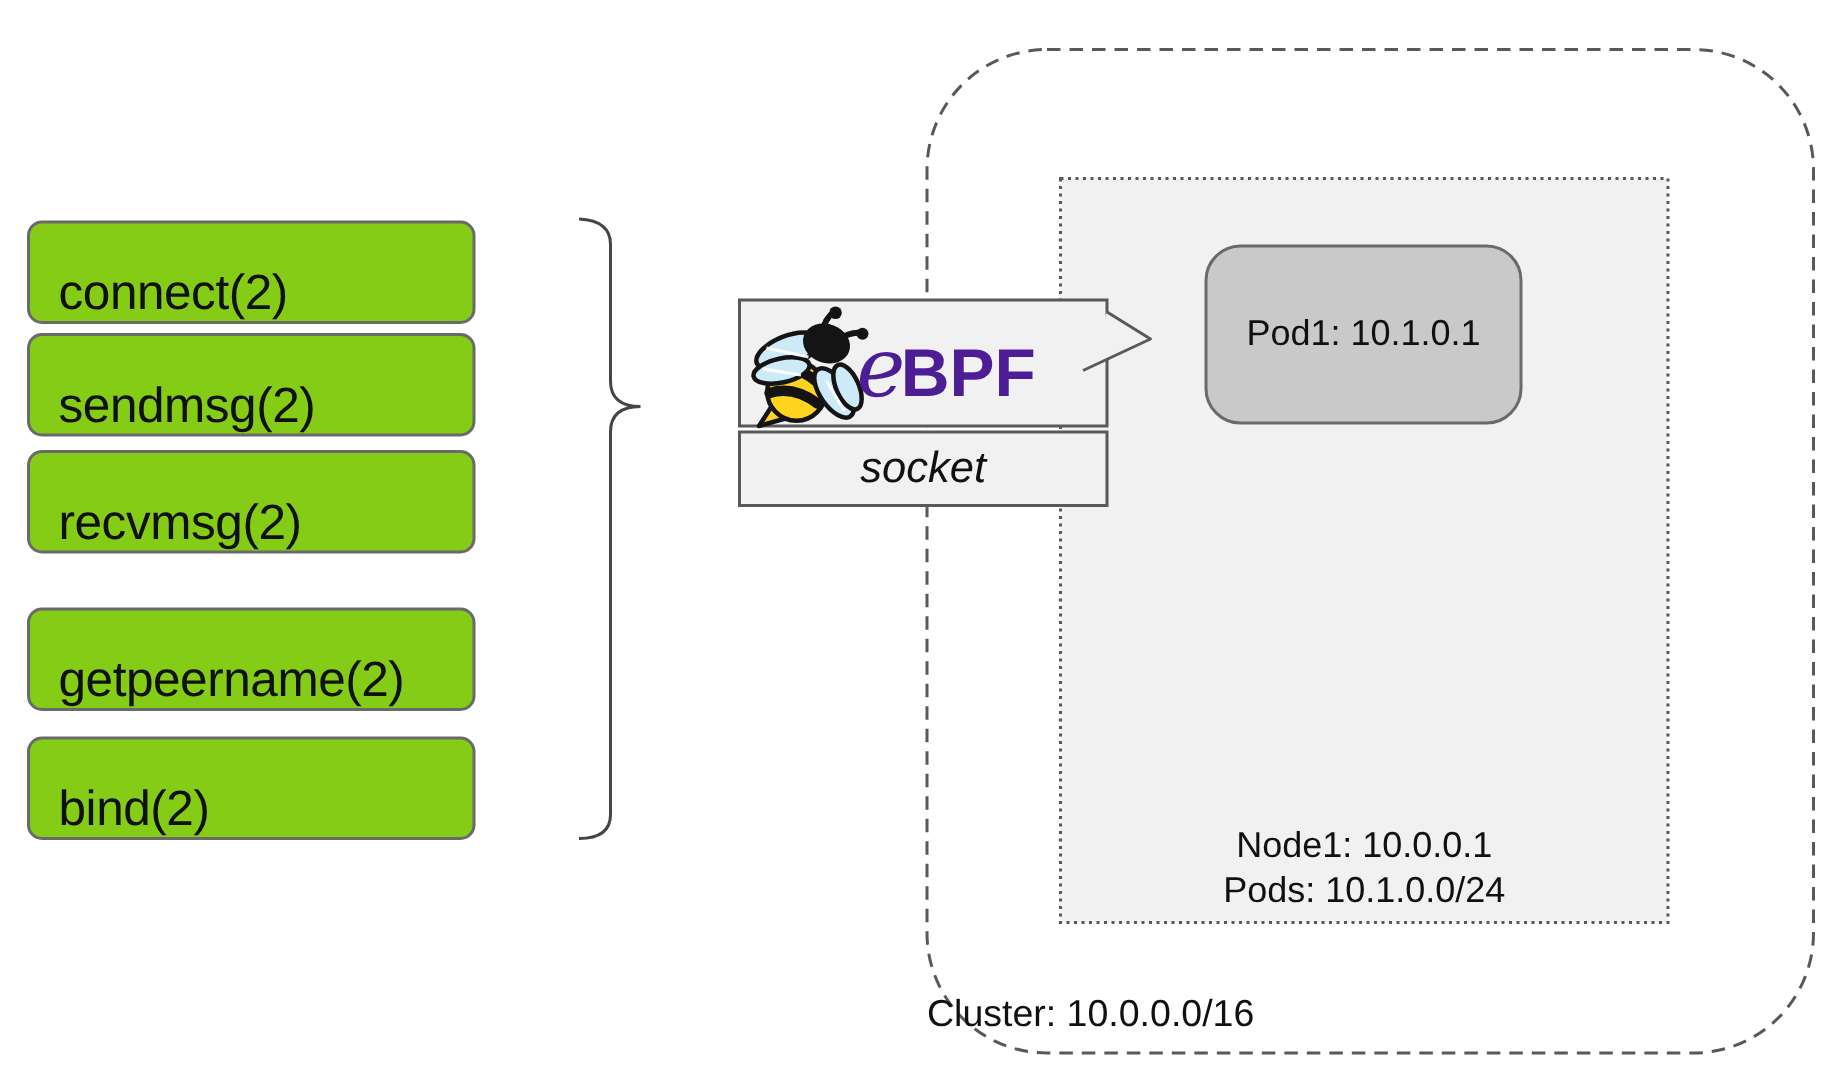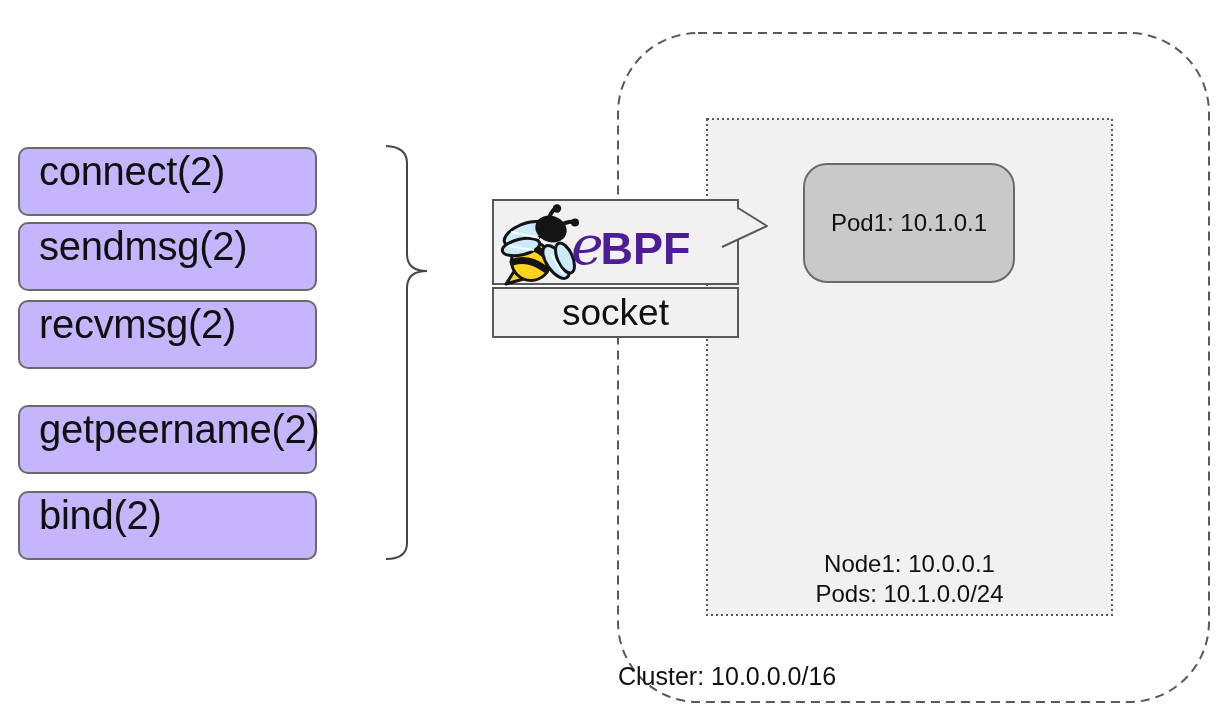--- a/index.html
+++ b/index.html
@@ -4,23 +4,23 @@
 <style>
   html, body { margin:0; padding:0; background:#ffffff; }
   .stage {
     position:relative; width:1222px; height:717px; background:#ffffff;
     font-family:"Liberation Sans", sans-serif; overflow:hidden; color:#101010;
   }
   .layer { position:absolute; left:0; top:0; }
 
   .syscall {
     position:absolute; left:18px; width:299px; height:69px;
-    background:#c4b5fd; border:2px solid #6a6a6a; border-radius:10px;
-    box-sizing:border-box; display:flex; align-items:flex-start;
-    padding-left:19px; font-size:40px; letter-spacing:-0.3px;
+    background:#84cc16; border:2px solid #6a6a6a; border-radius:10px;
+    box-sizing:border-box; display:flex; align-items:flex-end;
+    padding-left:19px; font-size:33px; letter-spacing:-0.3px;
   }
   .syscall:nth-of-type(1){ top:147px; }
 
   .pod {
     position:absolute; left:803px; width:212px; height:120px;
     background:#c9c9c9; border:2px solid #6a6a6a; border-radius:24px;
     box-sizing:border-box; display:flex; align-items:center; justify-content:center;
     font-size:24px;
   }
 
@@ -28,21 +28,21 @@
     position:absolute; left:571px; top:219px; height:58px;
     font-size:45px; font-weight:bold; white-space:nowrap; color:#4c1d95;
     line-height:52px;
   }
   .ebpf-text .e {
     font-family:"DejaVu Serif", serif; font-style:italic; font-weight:normal;
     font-size:55px; margin-right:-3px;
   }
   .socket-label {
     position:absolute; left:493px; top:288px; width:245px; height:49px;
-    display:flex; align-items:center; justify-content:center; font-size:37px;
+    display:flex; align-items:center; justify-content:center; font-size:29px;font-style:italic;
   }
   .node-label {
     position:absolute; left:707px; top:549px; width:405px;
     text-align:center; font-size:24px; line-height:30px;
   }
   .cluster-label {
     position:absolute; left:618px; top:662px; width:591px;
     text-align:left; font-size:25px;
   }
 </style>

